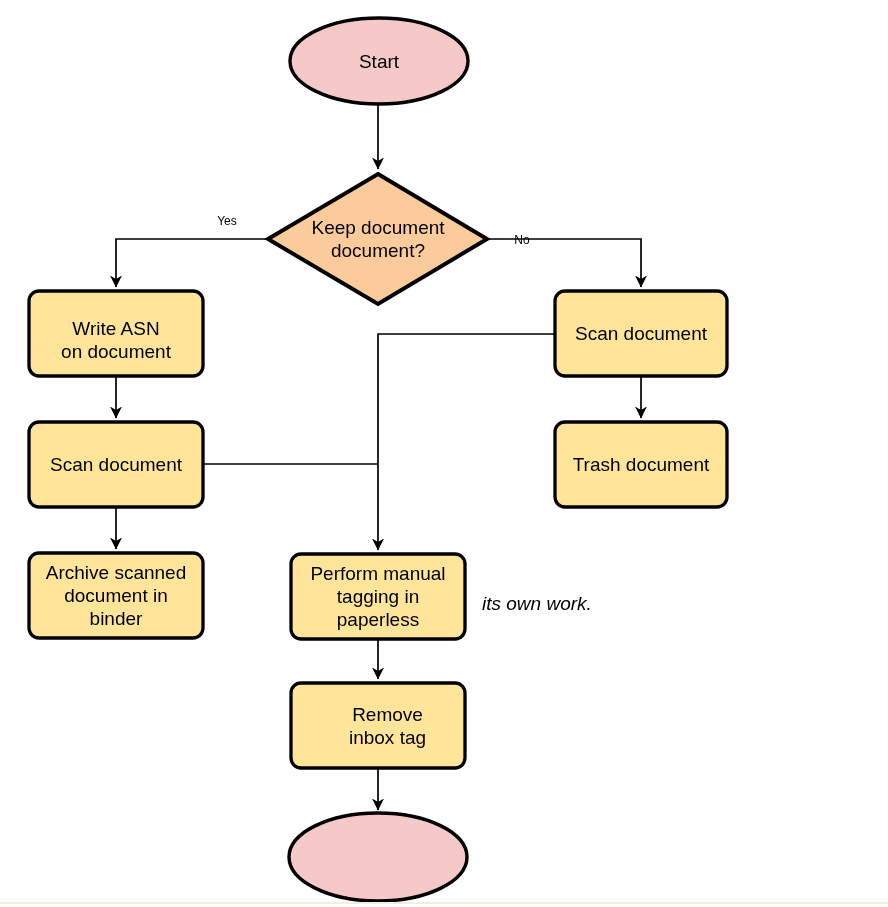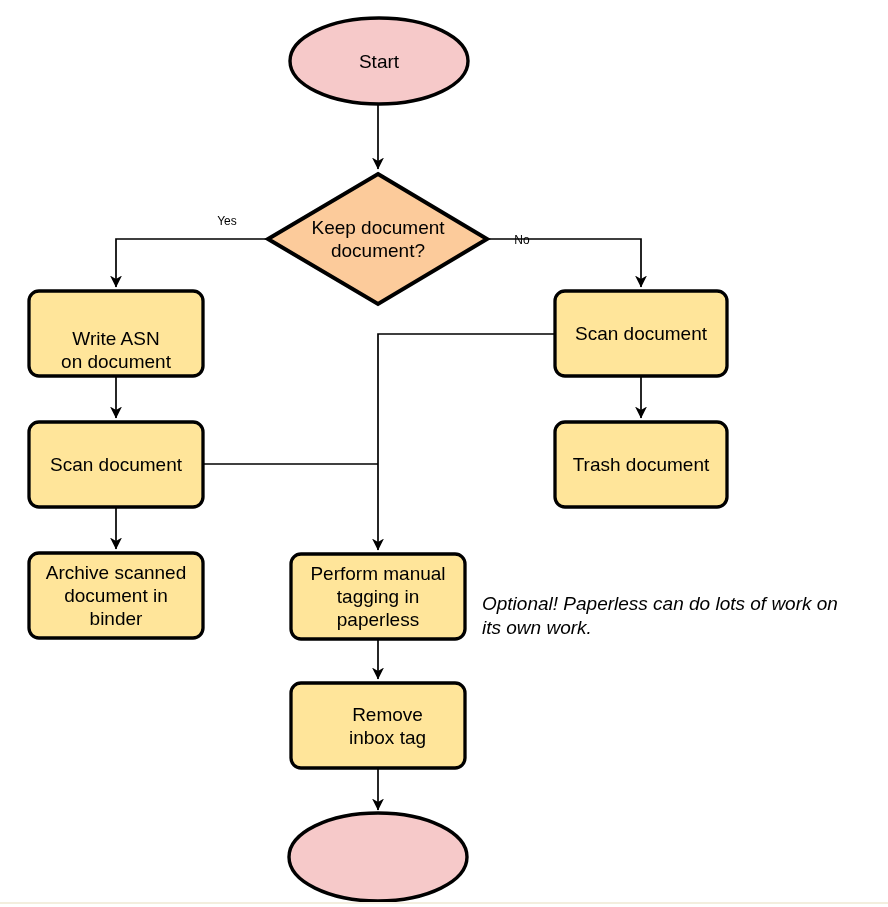--- a/index.html
+++ b/index.html
@@ -78,21 +78,21 @@
 
   <div class="label" style="left:290px;top:17px;width:178px;height:88px;">
     <div>Start</div>
   </div>
 
   <div class="label" style="left:268px;top:173px;width:220px;height:132px;">
     <div>Keep document</div>
     <div>document?</div>
   </div>
 
-  <div class="label" style="left:28px;top:306px;width:176px;height:87px;">
+  <div class="label" style="left:28px;top:296px;width:176px;height:87px;">
     <div>Write ASN</div>
     <div>on document</div>
   </div>
 
   <div class="label" style="left:28px;top:421px;width:176px;height:87px;">
     <div>Scan document</div>
   </div>
 
   <div class="label" style="left:28px;top:552px;width:176px;height:87px;">
     <div>Archive scanned</div>
@@ -117,18 +117,17 @@
   <div class="label" style="left:290px;top:682px;width:195px;height:87px;">
     <div>Remove</div>
     <div>inbox tag</div>
   </div>
 
 
   <div class="edge-label" style="left:205px;top:211px;width:44px;">Yes</div>
   <div class="edge-label" style="left:506px;top:230px;width:32px;">No</div>
 
   <div class="annotation" style="left:482px;top:592px;">
-    <div>Optional! Paperless can do lots of work on</div>
     <div>its own work.</div>
   </div>
 
   <div class="bottom-edge"></div>
 </div>
 
 </body></html>

